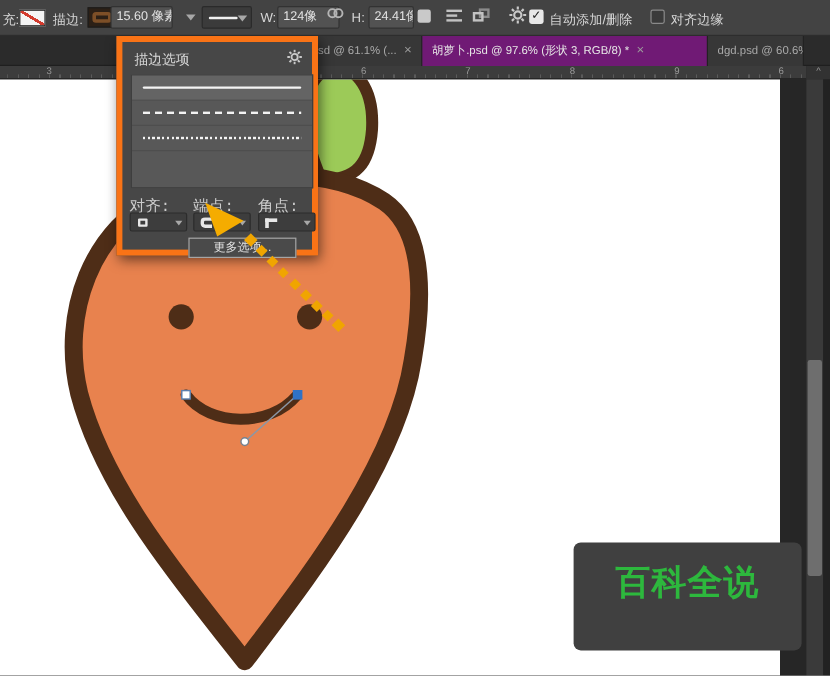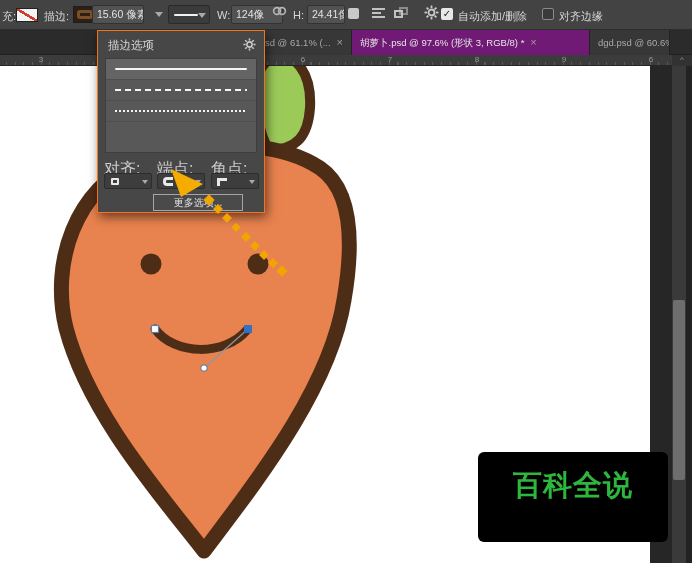--- a/index.html
+++ b/index.html
@@ -46,40 +46,40 @@
   .ruler-corner { position:absolute; left:672px; top:55px; width:20px; height:11px; background:#323232; color:#9a9a9a; font-size:8px; text-align:center; line-height:10px; z-index:3; }
 
   
   .canvas { position:absolute; left:0; top:66px; width:650px; height:497px; background:#ffffff; overflow:hidden; z-index:1; }
   .pasteboard { position:absolute; left:650px; top:66px; width:22px; height:497px; background:#262626; z-index:1; }
   .scroll-track { position:absolute; left:672px; top:66px; width:14px; height:497px; background:#3a3a3a; z-index:2; }
   .scroll-thumb { position:absolute; left:1px; top:234px; width:12px; height:180px; background:#6e6e6e; border-radius:2px; }
   .right-edge { position:absolute; left:686px; top:55px; width:6px; height:508px; background:#222222; z-index:2; }
 
   
-  .panel { position:absolute; left:97px; top:30px; width:168px; height:183px; background:#474747; border:1px solid #f97316; box-shadow:2px 4px 10px rgba(0,0,0,.55); z-index:10; }
+  .panel { position:absolute; left:97px; top:30px; width:168px; height:183px; background:#474747; border:5px solid #f97316; box-shadow:2px 4px 10px rgba(0,0,0,.55); z-index:10; }
   .panel-title { position:absolute; left:10px; top:7px; font-size:11.5px; color:#d9d9d9; }
   .panel-gear { position:absolute; right:8px; top:6px; color:#c9c9c9; }
   .style-list { position:absolute; left:7px; top:27px; width:152px; height:95px; background:#585858; border:1px solid #3e3e3e; }
   .style-row { height:21px; position:relative; border-bottom:1px solid #4e4e4e; cursor:pointer; }
   .style-row.sel { background:#646464; }
   .style-row .strk { position:absolute; left:9px; right:9px; top:9px; height:2px; }
   .strk.solid { background:#f4f4f4; border-radius:2px; }
   .strk.dashed { background:repeating-linear-gradient(90deg,#f4f4f4 0,#f4f4f4 6px,transparent 6px,transparent 10px); }
   .strk.dotted { background:repeating-linear-gradient(90deg,#f4f4f4 0,#f4f4f4 2px,transparent 2px,transparent 4px); }
-  .panel .small-lbl { position:absolute; font-size:16px; color:#cccccc; top:128px; }
+  .panel .small-lbl { position:absolute; font-size:13px; color:#cccccc; top:128px;font-family:Liberation Mono, monospace; }
   .mini-dd { position:absolute; top:142px; width:48px; height:16px; background:#3d3d3d; border:1px solid #2c2c2c; border-radius:2px; cursor:pointer; }
   .mini-dd .dd-arrow { position:absolute; right:3px; top:6px; border-left-width:3.5px; border-right-width:3.5px; border-top-width:4px; }
   .icon-sq { position:absolute; left:6px; top:4px; width:8px; height:7px; border:2px solid #e8e8e8; border-radius:1px; }
   .icon-cap { position:absolute; left:5px; top:3px; width:10px; height:9px; border:3px solid #e8e8e8; border-right:none; border-radius:4px 0 0 4px; }
   .icon-corner { position:absolute; left:5px; top:4px; width:10px; height:8px; border-top:3px solid #e8e8e8; border-left:3px solid #e8e8e8; }
   .more-btn { position:absolute; left:55px; top:163px; width:90px; height:17px; background:#4a4a4a; border:1px solid #a5a5a5; color:#e2e2e2; font-size:10px; text-align:center; line-height:15px; cursor:pointer; }
 
   
-  .watermark { position:absolute; left:478px; top:452px; width:190px; height:90px; background:#000000; border-radius:6px; z-index:6; text-align:center; }
+  .watermark { position:absolute; left:478px; top:452px; width:190px; height:90px; background:#404040; border-radius:6px; z-index:6; text-align:center; }
   .wm-title { margin-top:14px; font-size:29px; font-weight:bold; letter-spacing:1px; }
   .wm-sub { margin-top:6px; font-size:16px; color:#9b9b9b; letter-spacing:2px; }
 
   
   svg.artwork { position:absolute; left:0; top:0; }
   .cursor-overlay { position:absolute; left:0; top:0; width:692px; height:563px; z-index:30; pointer-events:none; }
 </style>
 </head>
 <body>
 

